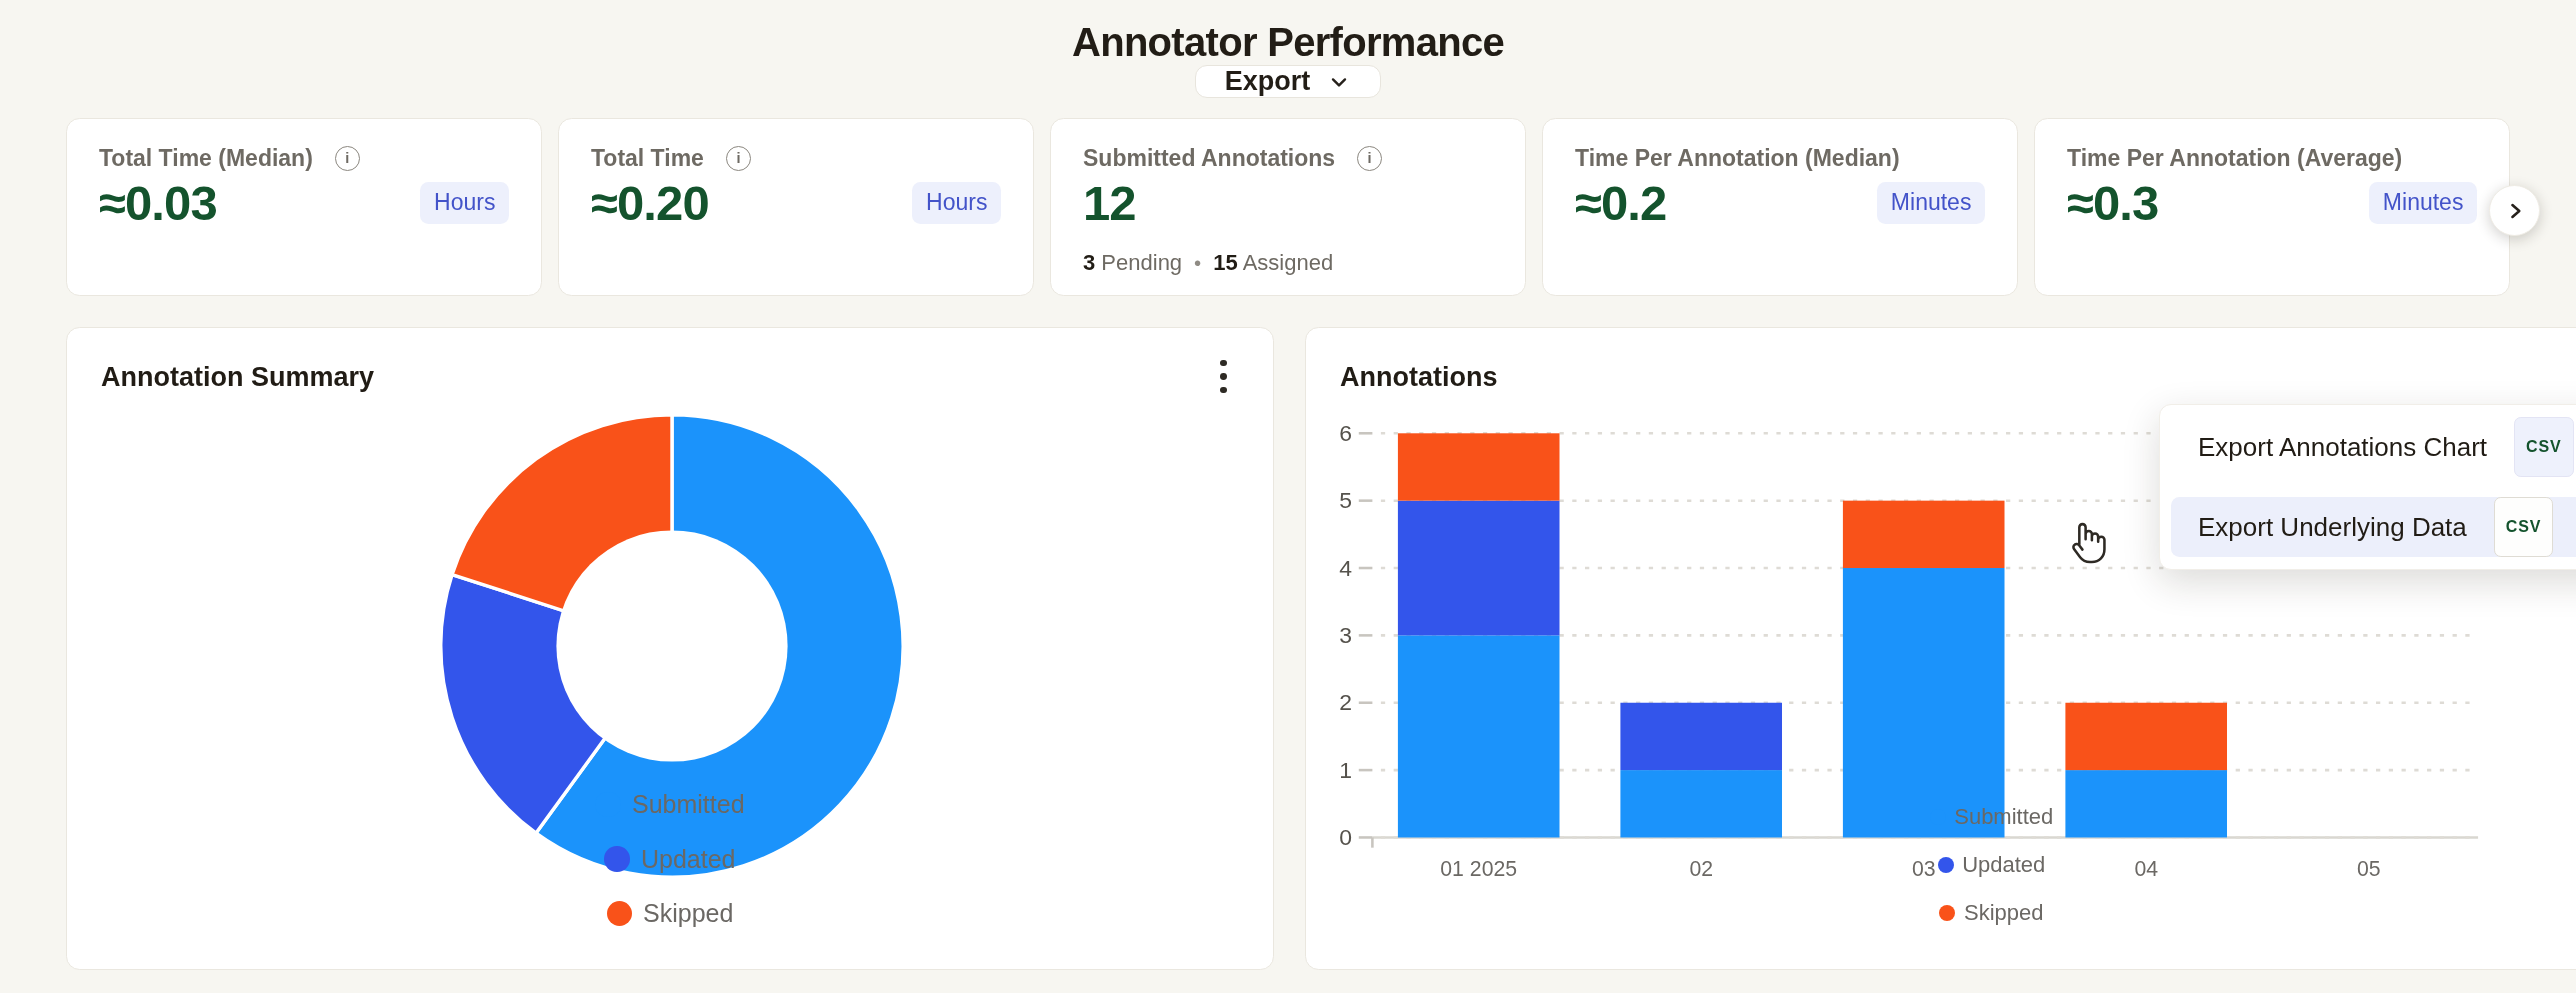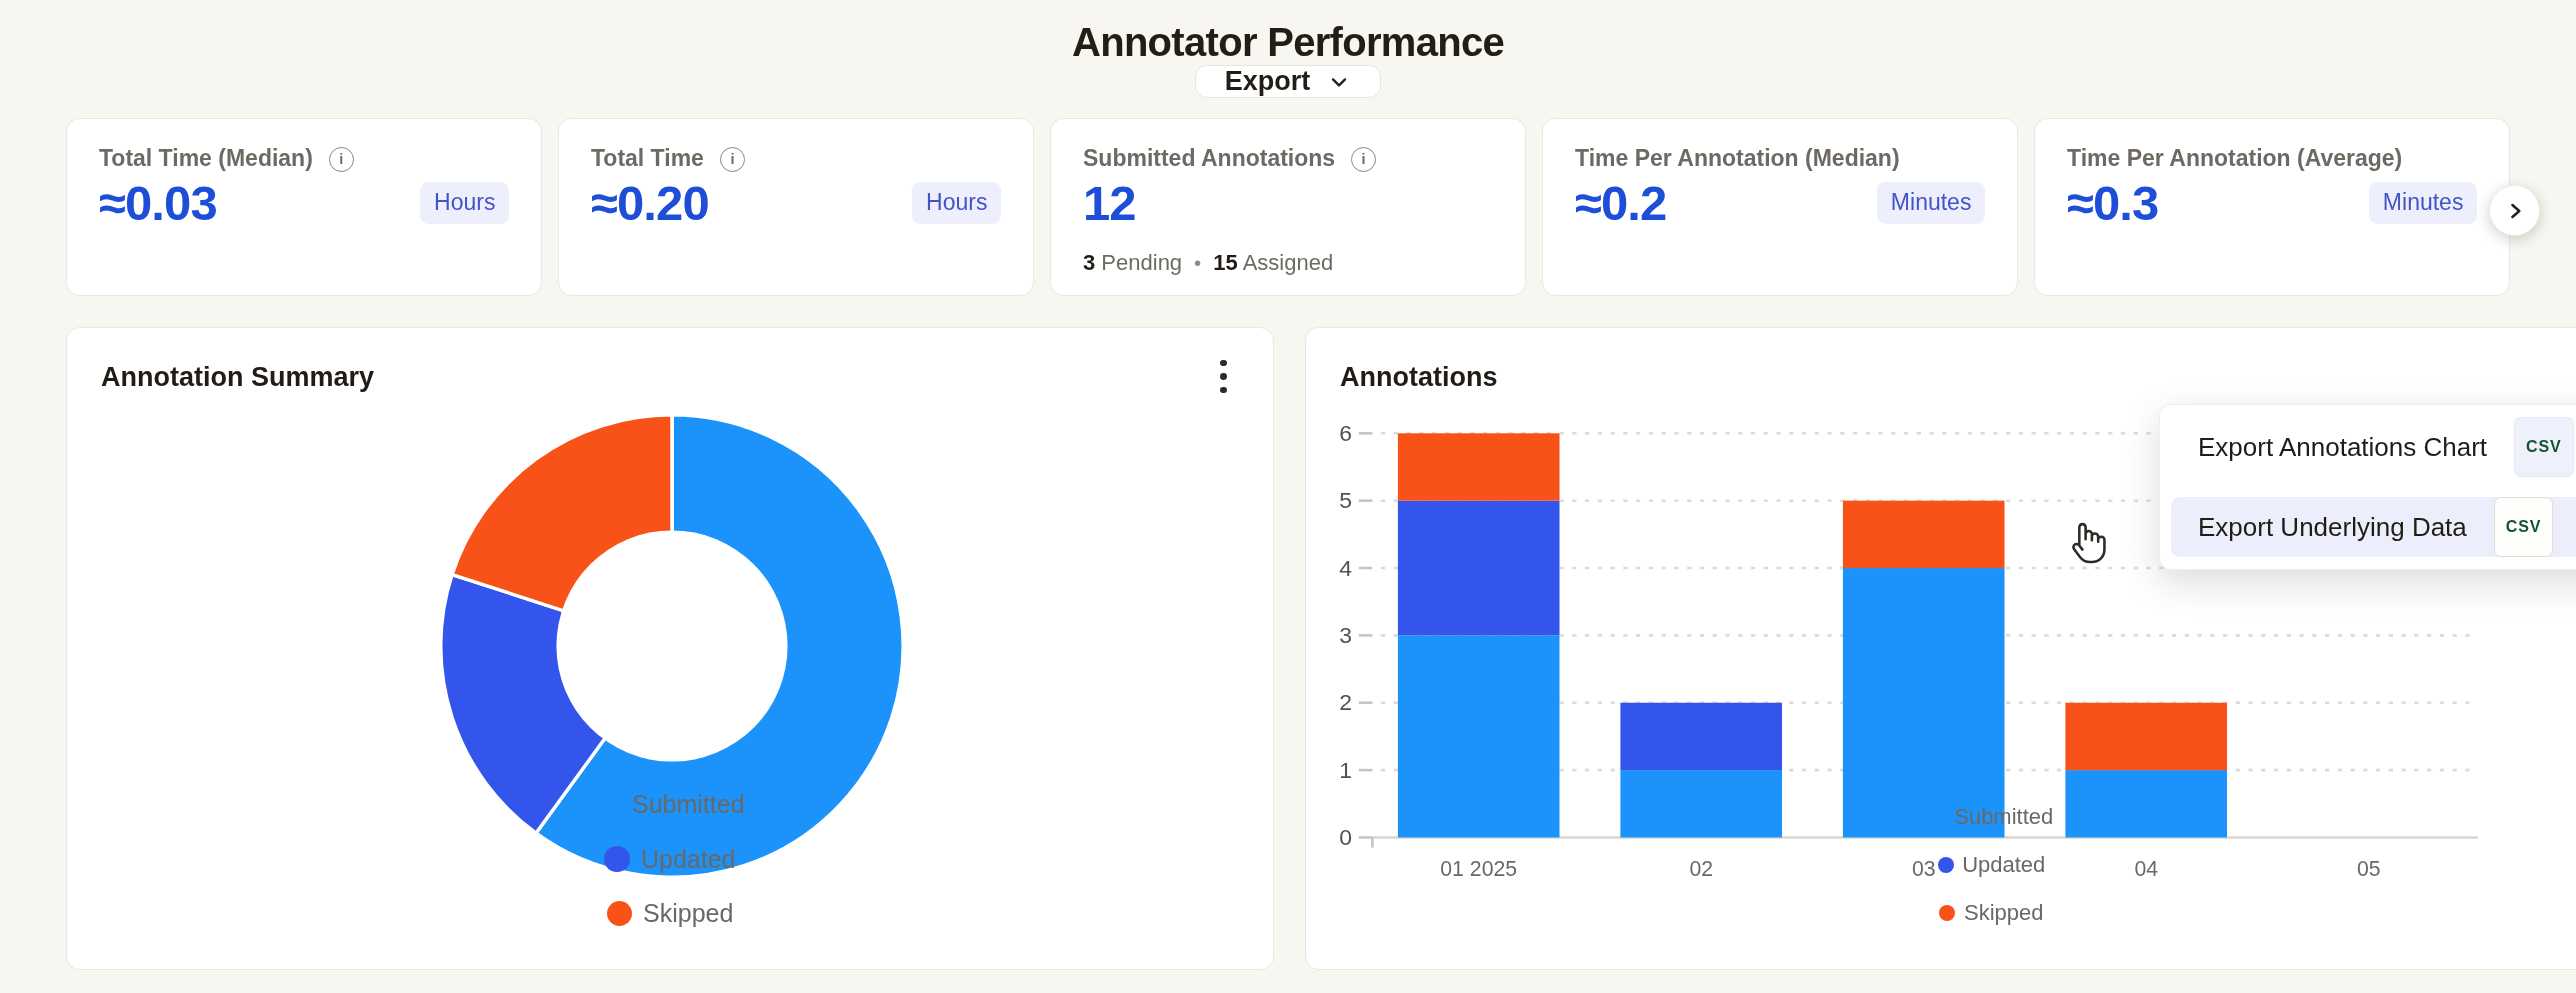--- a/index.html
+++ b/index.html
@@ -12,25 +12,25 @@
   .topbar{position:absolute;left:66px;right:66px;top:20.4px;height:77px;
     display:flex;align-items:center;justify-content:space-between;flex-direction:column;}
   .page-title{font-size:40px;font-weight:700;letter-spacing:-0.7px;margin:0;color:#221D16;}
   .export-btn{height:66px;padding:0 29px;background:#FFFFFF;border:1.7px solid #E8E5DD;
     border-radius:12px;display:flex;align-items:center;gap:17px;font-size:27px;font-weight:700;
     color:#221D16;cursor:pointer;font-family:inherit;}
   
   .stats-row{position:absolute;left:66px;top:118px;display:flex;gap:16px;}
   .card{width:476px;height:178px;background:#FFFFFF;border:1.7px solid #EAE7DF;border-radius:13.6px;
     box-sizing:border-box;padding:25.5px 32px;position:relative;flex:none;}
-  .card-label-row{display:flex;align-items:flex-end;gap:16px;font-size:23px;color:#6E6A63;font-weight:700;}
+  .card-label-row{display:flex;align-items:center;gap:22px;font-size:23px;color:#6E6A63;font-weight:700;}
   .info{width:23px;height:23px;border:1.7px solid #8B877F;border-radius:50%;font-size:14.5px;line-height:1;
     display:flex;align-items:center;justify-content:center;color:#6E6A63;font-weight:700;font-style:normal;flex:none;}
   .value-row{display:flex;align-items:center;justify-content:space-between;margin-top:3.4px;}
-  .value{font-size:49px;font-weight:700;letter-spacing:-0.9px;color:#1d4ed8;}
+  .value{font-size:49px;font-weight:700;letter-spacing:-0.9px;color:#14532d;}
   .unit-badge{background:#EDF0FC;color:#4353C9;font-size:23px;font-weight:400;border-radius:8.5px;padding:7.7px 13.6px;}
   .card-footer{position:absolute;left:32px;bottom:18.7px;font-size:22px;color:#6E6A63;
     display:flex;align-items:center;gap:12px;}
   .card-footer b{color:#211C15;font-weight:700;}
   .sep-dot{font-size:20.4px;color:#8F8B84;}
   .carousel-next{position:absolute;left:2489px;top:185px;width:51px;height:51px;border-radius:50%;
     background:#FFFFFF;border:0.9px solid #EFECE5;box-shadow:0 3.4px 13.6px rgba(30,25,15,.20);
     display:flex;align-items:center;justify-content:center;cursor:pointer;padding:0;}
   
   .panel{position:absolute;top:327px;height:643px;background:#FFFFFF;border:1.7px solid #EAE7DF;

